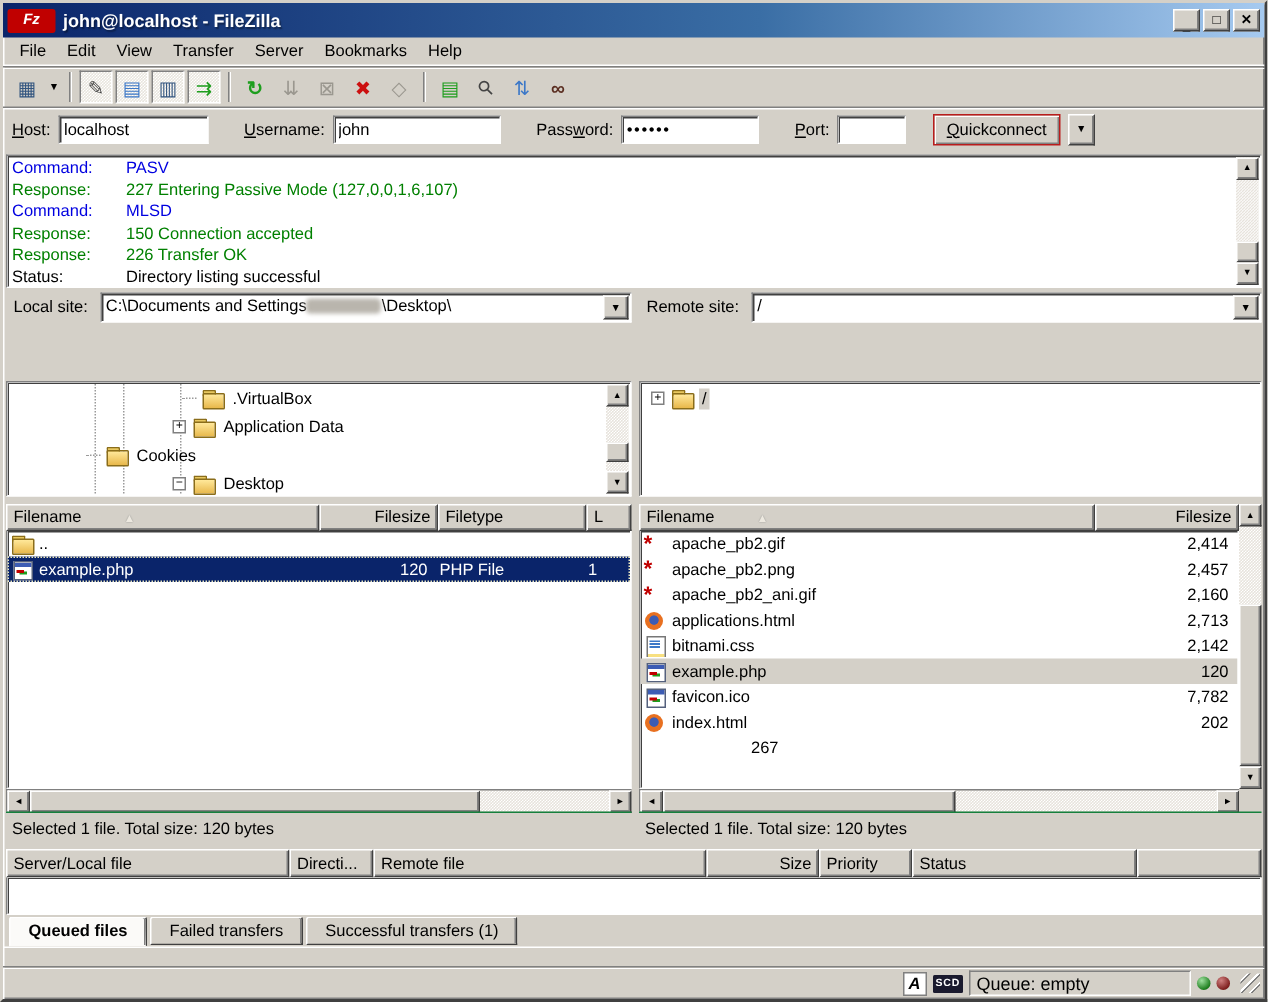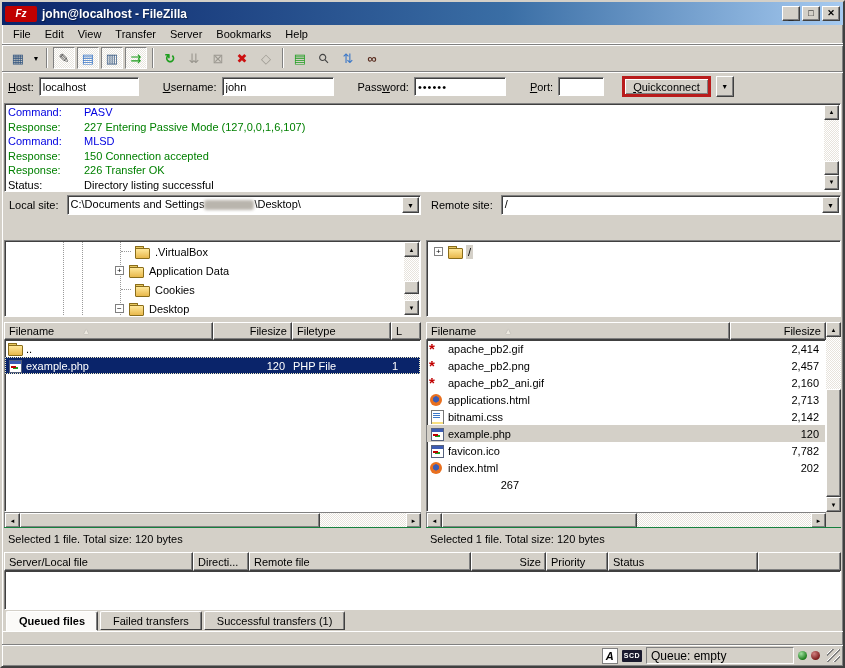--- a/index.html
+++ b/index.html
@@ -45,21 +45,21 @@
   .tb-drop { width:12px; height:22px; display:flex; align-items:center; justify-content:center; font-size:7px; }
   .ic-green { color:#1E9E1E; } .ic-blue { color:#3C78C8; } .ic-red { color:#CC1010; }
   .ic-grey { color:#9A978F; } .ic-dark { color:#444; } .ic-brown { color:#5A2D20; }
   .ic-navy { color:#31547F; }
 
   
   .qcbar { height:30px; flex:0 0 auto; display:flex; align-items:center; padding:0 6px; gap:5px; border-top:1px solid #808080; box-shadow: inset 0 1px 0 #fff; }
   .qc-label u { text-decoration:underline; }
   .qc-input { height:19px; font-family:"Liberation Sans",sans-serif; font-size:11px; padding:1px 3px; background:#fff; border:1px solid; border-color:#808080 #fff #fff #808080; box-shadow: inset 1px 1px 0 #404040; outline:none; }
   .w-host{width:100px;} .w-user{width:112px;} .w-pass{width:92px; letter-spacing:1px;} .w-port{width:46px;}
-  .qc-btn { height:21px; padding:0 8px; display:flex; align-items:center; font-size:11px; border:3px solid #b91c1c; box-shadow: inset 1px 1px 0 #fff, inset -1px -1px 0 #808080; background:#D4D0C8; }
+  .qc-btn { height:21px; padding:0 8px; display:flex; align-items:center; font-size:11px; border:1px solid #b91c1c; box-shadow: inset 1px 1px 0 #fff, inset -1px -1px 0 #808080; background:#D4D0C8; }
   .qc-drop { width:18px; height:21px; display:flex; align-items:center; justify-content:center; font-size:7px; }
   .spacer-sm { width:14px; }
 
   
   .log-wrap { height:89px; flex:0 0 auto; margin:2px 2px 0 2px; position:relative; }
   .log { position:absolute; inset:0; padding:1px 18px 1px 3px; overflow:hidden; line-height:14.5px; }
   .log-line { display:flex; white-space:nowrap; }
   .log-label { width:76px; flex:0 0 auto; }
   .log-line.command { color:#0000E0; }
   .log-line.response { color:#008000; }
@@ -75,21 +75,21 @@
     background-size:2px 2px; background-position:0 0,1px 1px; }
   .sb-btn { width:15px; height:15px; flex:0 0 auto; display:flex; align-items:center; justify-content:center; font-size:6px; color:#000; }
   .sb-thumb-v { width:15px; flex:0 0 auto; }
   .sb-thumb-h { height:15px; flex:0 0 auto; }
   .sb-fill { flex:1; }
 
   
   .panes { flex:0 0 auto; display:flex; padding:2px; gap:5px; }
   .pane { display:flex; flex-direction:column; }
   .pane.left { width:417px; } .pane.right { flex:1; }
-  .site-row { height:22px; display:flex; align-items:center; gap:3px; flex:0 0 auto; margin-bottom:0; }
+  .site-row { height:22px; display:flex; align-items:center; gap:3px; flex:0 0 auto; margin-bottom:14px; }
   .site-label { padding:3px 5px; }
   .combo { flex:1; height:20px; display:flex; background:#fff; border:1px solid; border-color:#808080 #fff #fff #808080; box-shadow: inset 1px 1px 0 #404040; }
   .combo-text { flex:1; padding:2px 3px; white-space:nowrap; overflow:hidden; }
   .combo-btn { width:17px; height:16px; margin:1px; display:flex; align-items:center; justify-content:center; font-size:7px; }
   .blur-box { display:inline-block; width:50px; height:10px; background:#b9b5ad; border-radius:3px; filter:blur(1.5px); vertical-align:middle; }
 
   .tree-box { height:77px; position:relative; overflow:hidden; flex:0 0 auto;margin-top:24px; }
   .tree-inner { position:absolute; inset:1px; background:#fff; }
   .guide { position:absolute; top:0; bottom:0; border-left:1px dotted #9a9a9a; }
   .tree-row { height:19px; display:flex; align-items:center; position:relative; }
@@ -315,21 +315,21 @@
           <div class="tree-row" style="padding-left:115px">
             <span class="t-connector"></span>
             <span class="icn icn-folder"></span>
             <span class="tree-label">.VirtualBox</span>
           </div>
           <div class="tree-row" style="padding-left:109px">
             <span class="expander">+</span>
             <span class="icn icn-folder"></span>
             <span class="tree-label">Application Data</span>
           </div>
-          <div class="tree-row" style="padding-left:115px">
+          <div class="tree-row" style="padding-left:51px">
             <span class="t-connector"></span>
             <span class="icn icn-folder"></span>
             <span class="tree-label">Cookies</span>
           </div>
           <div class="tree-row" style="padding-left:109px">
             <span class="expander">−</span>
             <span class="icn icn-folder"></span>
             <span class="tree-label">Desktop</span>
           </div>
         </div>

